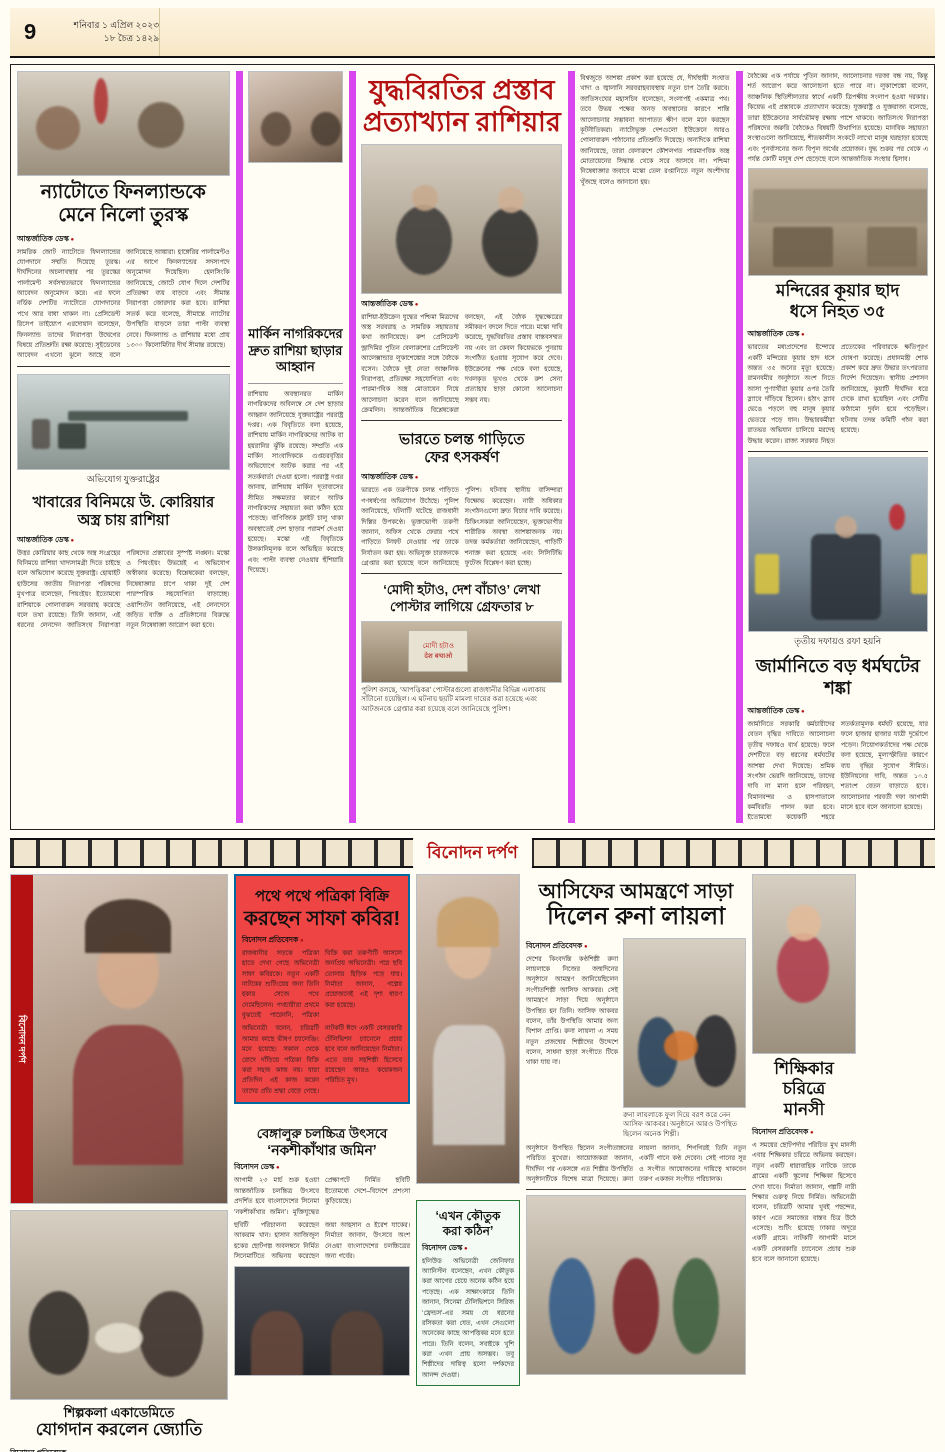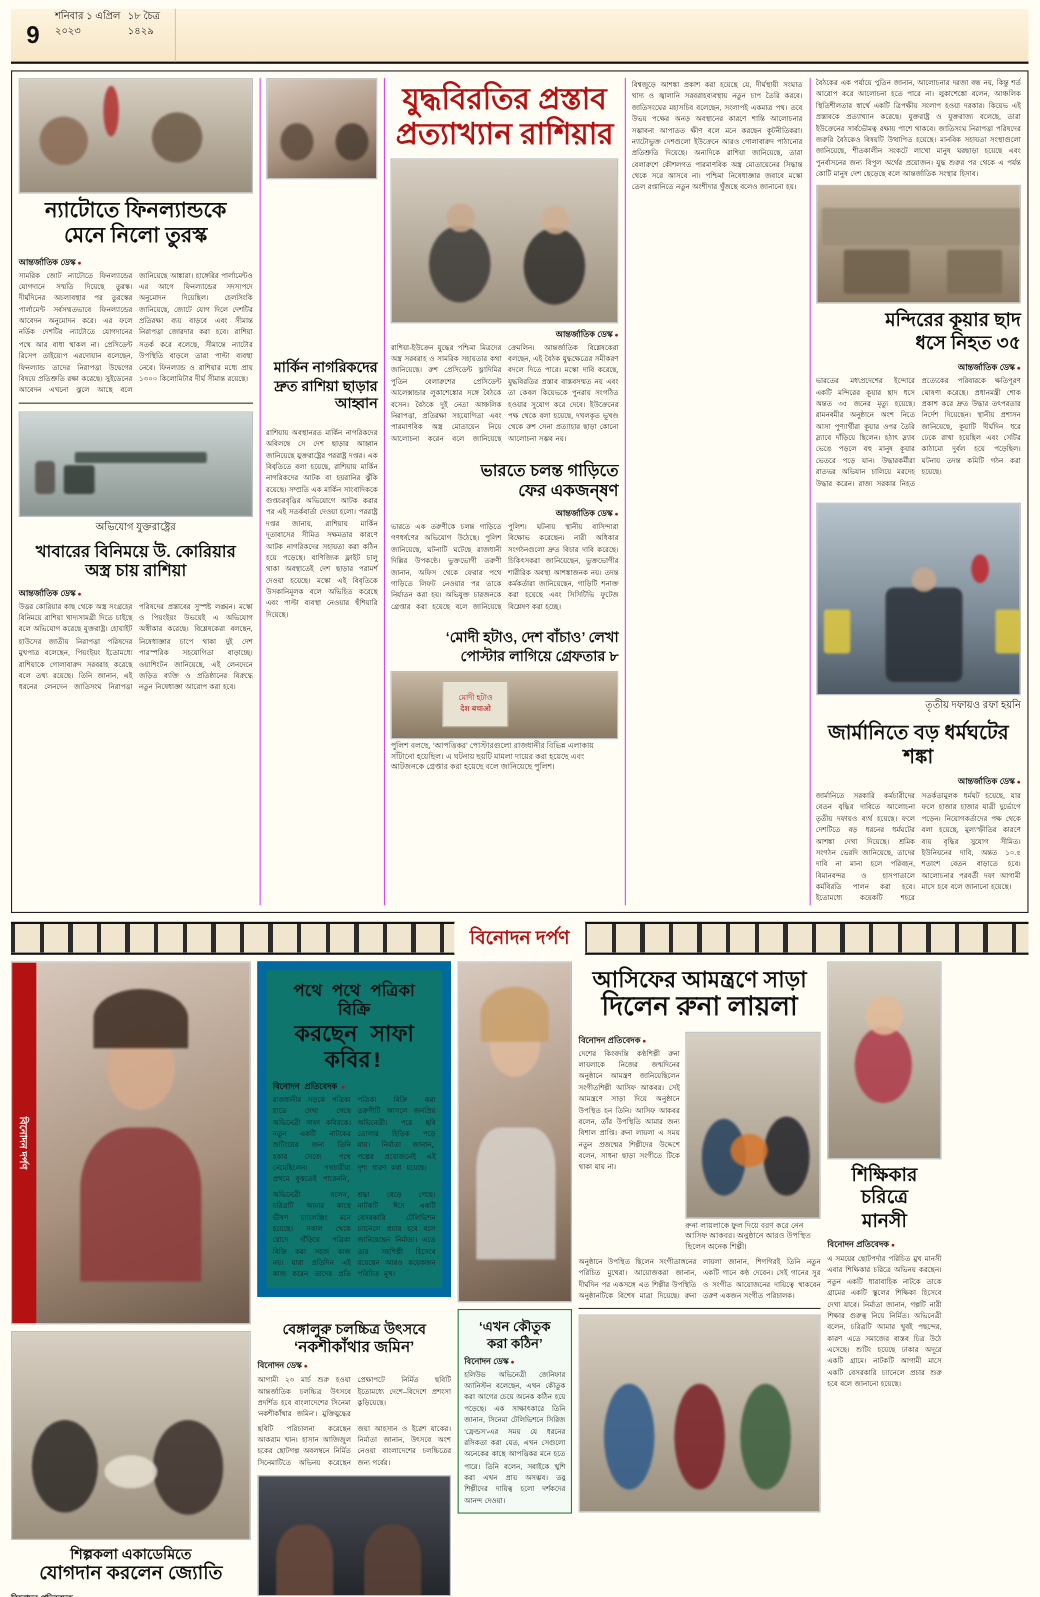--- a/index.html
+++ b/index.html
@@ -27,21 +27,21 @@
     border-bottom: 2px solid #111;
     background: linear-gradient(#fdf3df,#f7e7c6);
   }
   .page-num {
     width: 40px;
     display:flex; align-items:center; justify-content:center;
     font-size: 22px; font-weight: bold; color:#111;
   }
   .date-box {
     width: 110px;
-    display:flex; flex-direction:row; align-items:flex-start; justify-content:center;
+    display:flex; flex-direction:column; align-items:flex-end; justify-content:center;
     font-size: 9px; line-height: 1.5; color:#222; border-right:1px solid #d6c89f;
   }
   .mast-strip {
     flex: 1;
     display:flex; align-items:center; justify-content:center;
     position: relative;
     background:
       repeating-linear-gradient(90deg, #e9d9b4 0 6px, #f6ebd2 6px 12px);
     overflow: hidden;
   }
@@ -121,21 +121,21 @@
   .byline:after{ content:" \25CF"; color:#b41212; font-size:6px; }
 
   .txt {
     font-size: 6.4px; line-height: 1.62; text-align: justify;
     color:#1b1b1b; word-spacing:.5px;
     hyphens:auto;
   }
   .txt.two { column-count: 2; column-gap: 6px; }
   .rule { border-top:1px solid #333; margin:5px 0; }
   .rule.thin { border-top:1px solid #999; }
-  .vline { border-left:1px solid #d946ef;align-items:flex-end; }
+  .vline { border-left:7px solid #d946ef; }
 
   
   .ent-banner {
     margin-top:8px;
     height: 30px;
     border-top:2px solid #111; border-bottom:2px solid #111;
     display:flex; align-items:center; justify-content:center;
     background: repeating-linear-gradient(90deg,#2b2b2b 0 4px, #f0e6cf 4px 26px);
     position:relative;
   }
@@ -147,21 +147,21 @@
   .ent-wrap { margin-top:6px; }
 
   .vert-tab {
     position:absolute; left:0; top:0; width:22px; height:100%;
     background:#b41212; color:#fff; font-size:9px; font-weight:bold;
     writing-mode: vertical-rl; text-align:center;
     display:flex; align-items:center; justify-content:center;
   }
 
   .redbox {
-    border: 8px solid #0369a1; padding: 6px; background:#0f766e;font-family:Liberation Mono, monospace;
+    border: 2px solid #0369a1; padding: 6px; background:#ef4444;
   }
   .greenbox { border:1px solid #2a7a3a; padding:5px; background:#f4fbf4; }
 
   .pink { color:#b41212; }
 
   
   .ph-person { background: linear-gradient(160deg,#d8c9bd,#a9927f 60%,#6d5a4a); }
   .ph-crowd  { background: linear-gradient(180deg,#b9c4cc,#7b8a96 60%,#4e5a64); }
   .ph-indoor { background: linear-gradient(180deg,#d7cfc2,#9b8f7d); }
   .ph-dark   { background: linear-gradient(180deg,#4a4e55,#23262b); }
@@ -227,21 +227,21 @@
         <div class="photo ph-indoor" style="height:150px">
           <div class="blob" style="width:56px;height:70px;left:34px;top:60px;background:#3c3a38"></div>
           <div class="blob" style="width:56px;height:70px;left:120px;top:62px;background:#2f2e2c"></div>
           <div class="blob" style="width:26px;height:26px;left:50px;top:40px;background:#c9a98c"></div>
           <div class="blob" style="width:26px;height:26px;left:136px;top:42px;background:#d0b093"></div>
         </div>
         <div class="byline" style="margin-top:4px">আন্তর্জাতিক ডেস্ক</div>
         <div class="txt two">রাশিয়া-ইউক্রেন যুদ্ধের পশ্চিমা মিত্রদের অস্ত্র সরবরাহ ও সামরিক সহায়তার কথা জানিয়েছে। রুশ প্রেসিডেন্ট ভ্লাদিমির পুতিন বেলারুশের প্রেসিডেন্ট আলেক্সান্ডার লুকাশেঙ্কোর সঙ্গে বৈঠকে বসেন। বৈঠকে দুই নেতা আঞ্চলিক নিরাপত্তা, প্রতিরক্ষা সহযোগিতা এবং পারমাণবিক অস্ত্র মোতায়েন নিয়ে আলোচনা করেন বলে জানিয়েছে ক্রেমলিন। আন্তর্জাতিক বিশ্লেষকেরা বলছেন, এই বৈঠক যুদ্ধক্ষেত্রের সমীকরণ বদলে দিতে পারে। মস্কো দাবি করেছে, যুদ্ধবিরতির প্রস্তাব বাস্তবসম্মত নয় এবং তা কেবল কিয়েভকে পুনরায় সংগঠিত হওয়ার সুযোগ করে দেবে। ইউক্রেনের পক্ষ থেকে বলা হয়েছে, দখলকৃত ভূখণ্ড থেকে রুশ সেনা প্রত্যাহার ছাড়া কোনো আলোচনা সম্ভব নয়।</div>
         <div class="rule"></div>
         <h3 class="head">ভারতে চলন্ত গাড়িতে</h3>
-        <h3 class="head" style="margin-top:-3px">ফের একজন্ষণ</h3>
+        <h3 class="head" style="margin-top:-3px">ফের ৎসকর্ষণ</h3>
         <div class="byline">আন্তর্জাতিক ডেস্ক</div>
         <div class="txt two">ভারতে এক তরুণীকে চলন্ত গাড়িতে গণধর্ষণের অভিযোগ উঠেছে। পুলিশ জানিয়েছে, ঘটনাটি ঘটেছে রাজধানী দিল্লির উপকণ্ঠে। ভুক্তভোগী তরুণী জানান, অফিস থেকে ফেরার পথে গাড়িতে লিফট নেওয়ার পর তাকে নির্যাতন করা হয়। অভিযুক্ত চারজনকে গ্রেপ্তার করা হয়েছে বলে জানিয়েছে পুলিশ। ঘটনায় স্থানীয় বাসিন্দারা বিক্ষোভ করেছেন। নারী অধিকার সংগঠনগুলো দ্রুত বিচার দাবি করেছে। চিকিৎসকরা জানিয়েছেন, ভুক্তভোগীর শারীরিক অবস্থা আশঙ্কাজনক নয়। তদন্ত কর্মকর্তারা জানিয়েছেন, গাড়িটি শনাক্ত করা হয়েছে এবং সিসিটিভি ফুটেজ বিশ্লেষণ করা হচ্ছে।</div>
         <div class="rule"></div>
         <h4 class="head">‘মোদী হটাও, দেশ বাঁচাও’ লেখা</h4>
         <h4 class="head" style="margin-top:-2px">পোস্টার লাগিয়ে গ্রেফতার ৮</h4>
         <div class="photo ph-site" style="height:62px;margin-top:3px">
           <div style="position:absolute;left:46px;top:8px;width:60px;height:42px;background:#e8e2d2;border:1px solid #b9b2a0;font-size:7px;color:#b41212;display:flex;flex-direction:column;align-items:center;justify-content:center;line-height:1.4">
             <span>মোদী হটাও</span>
             <span>देश बचाओ</span>
           </div>
@@ -326,21 +326,21 @@
           </div>
         </div>
       </div>
 
       <div class="col" style="width:104px">
         <div class="photo ph-person" style="height:310px">
           <div class="blob" style="width:46px;height:58px;left:28px;top:46px;background:#e0bb9c"></div>
           <div class="blob" style="width:62px;height:50px;left:20px;top:22px;background:#c9a06a;border-radius:50% 50% 0 0"></div>
           <div class="blob" style="width:72px;height:120px;left:16px;top:150px;background:#d8d3cc;border-radius:30% 30% 0 0"></div>
         </div>
-        <div class="greenbox" style="margin-top:6px">
+        <div class="greenbox" style="margin-top:16px">
           <h4 class="head" style="font-size:12px">‘এখন কৌতুক</h4>
           <h4 class="head" style="font-size:12px;margin-top:-2px">করা কঠিন’</h4>
           <div class="byline">বিনোদন ডেস্ক</div>
           <div class="txt">হলিউড অভিনেত্রী জেনিফার অ্যানিস্টন বলেছেন, এখন কৌতুক করা আগের চেয়ে অনেক কঠিন হয়ে পড়েছে। এক সাক্ষাৎকারে তিনি জানান, সিনেমা টেলিভিশনে সিরিজ ‘ফ্রেন্ডস’-এর সময় যে ধরনের রসিকতা করা যেত, এখন সেগুলো অনেকের কাছে আপত্তিকর মনে হতে পারে। তিনি বলেন, সবাইকে খুশি করা এখন প্রায় অসম্ভব। তবু শিল্পীদের দায়িত্ব হলো দর্শকদের আনন্দ দেওয়া।</div>
         </div>
       </div>
 
       <div class="col" style="width:220px">
         <h2 class="head" style="font-size:20px">আসিফের আমন্ত্রণে সাড়া</h2>
         <h2 class="head" style="font-size:24px;margin-top:-5px">দিলেন রুনা লায়লা</h2>

